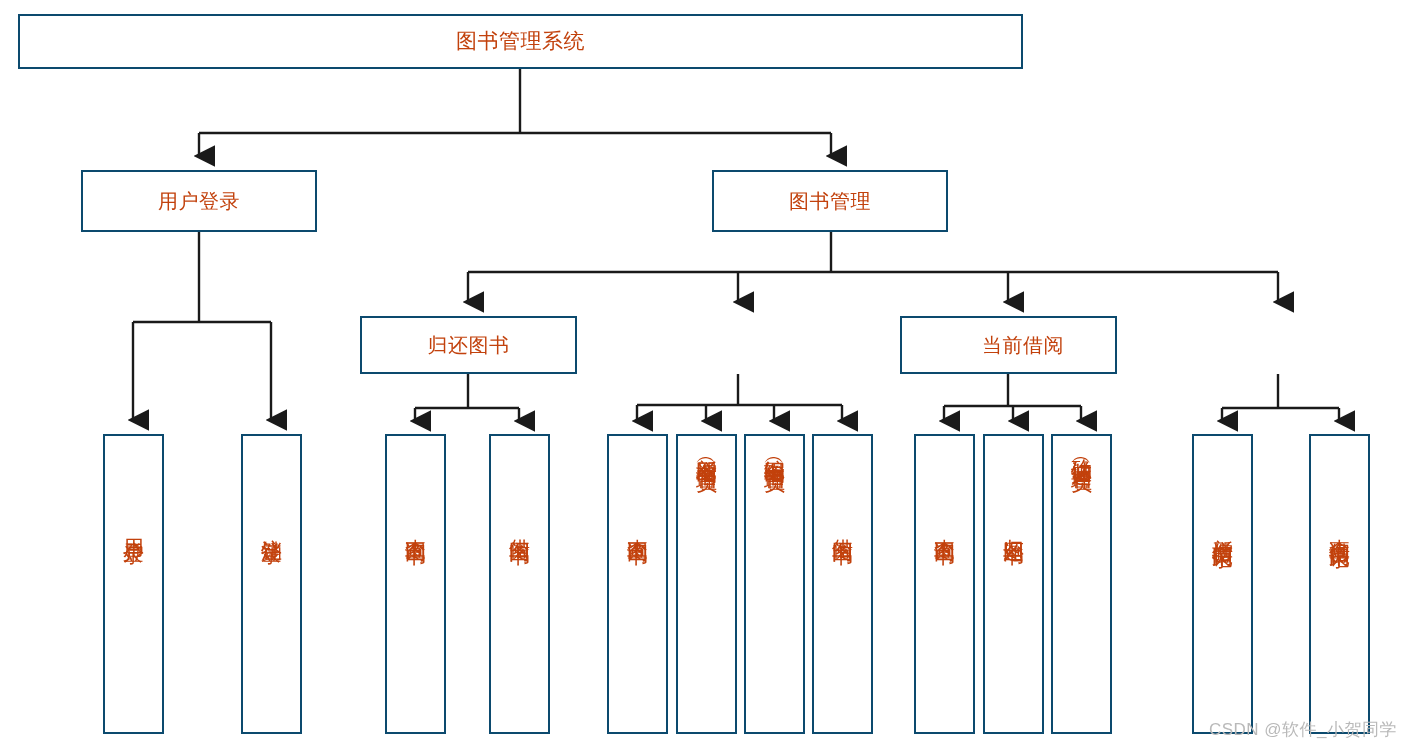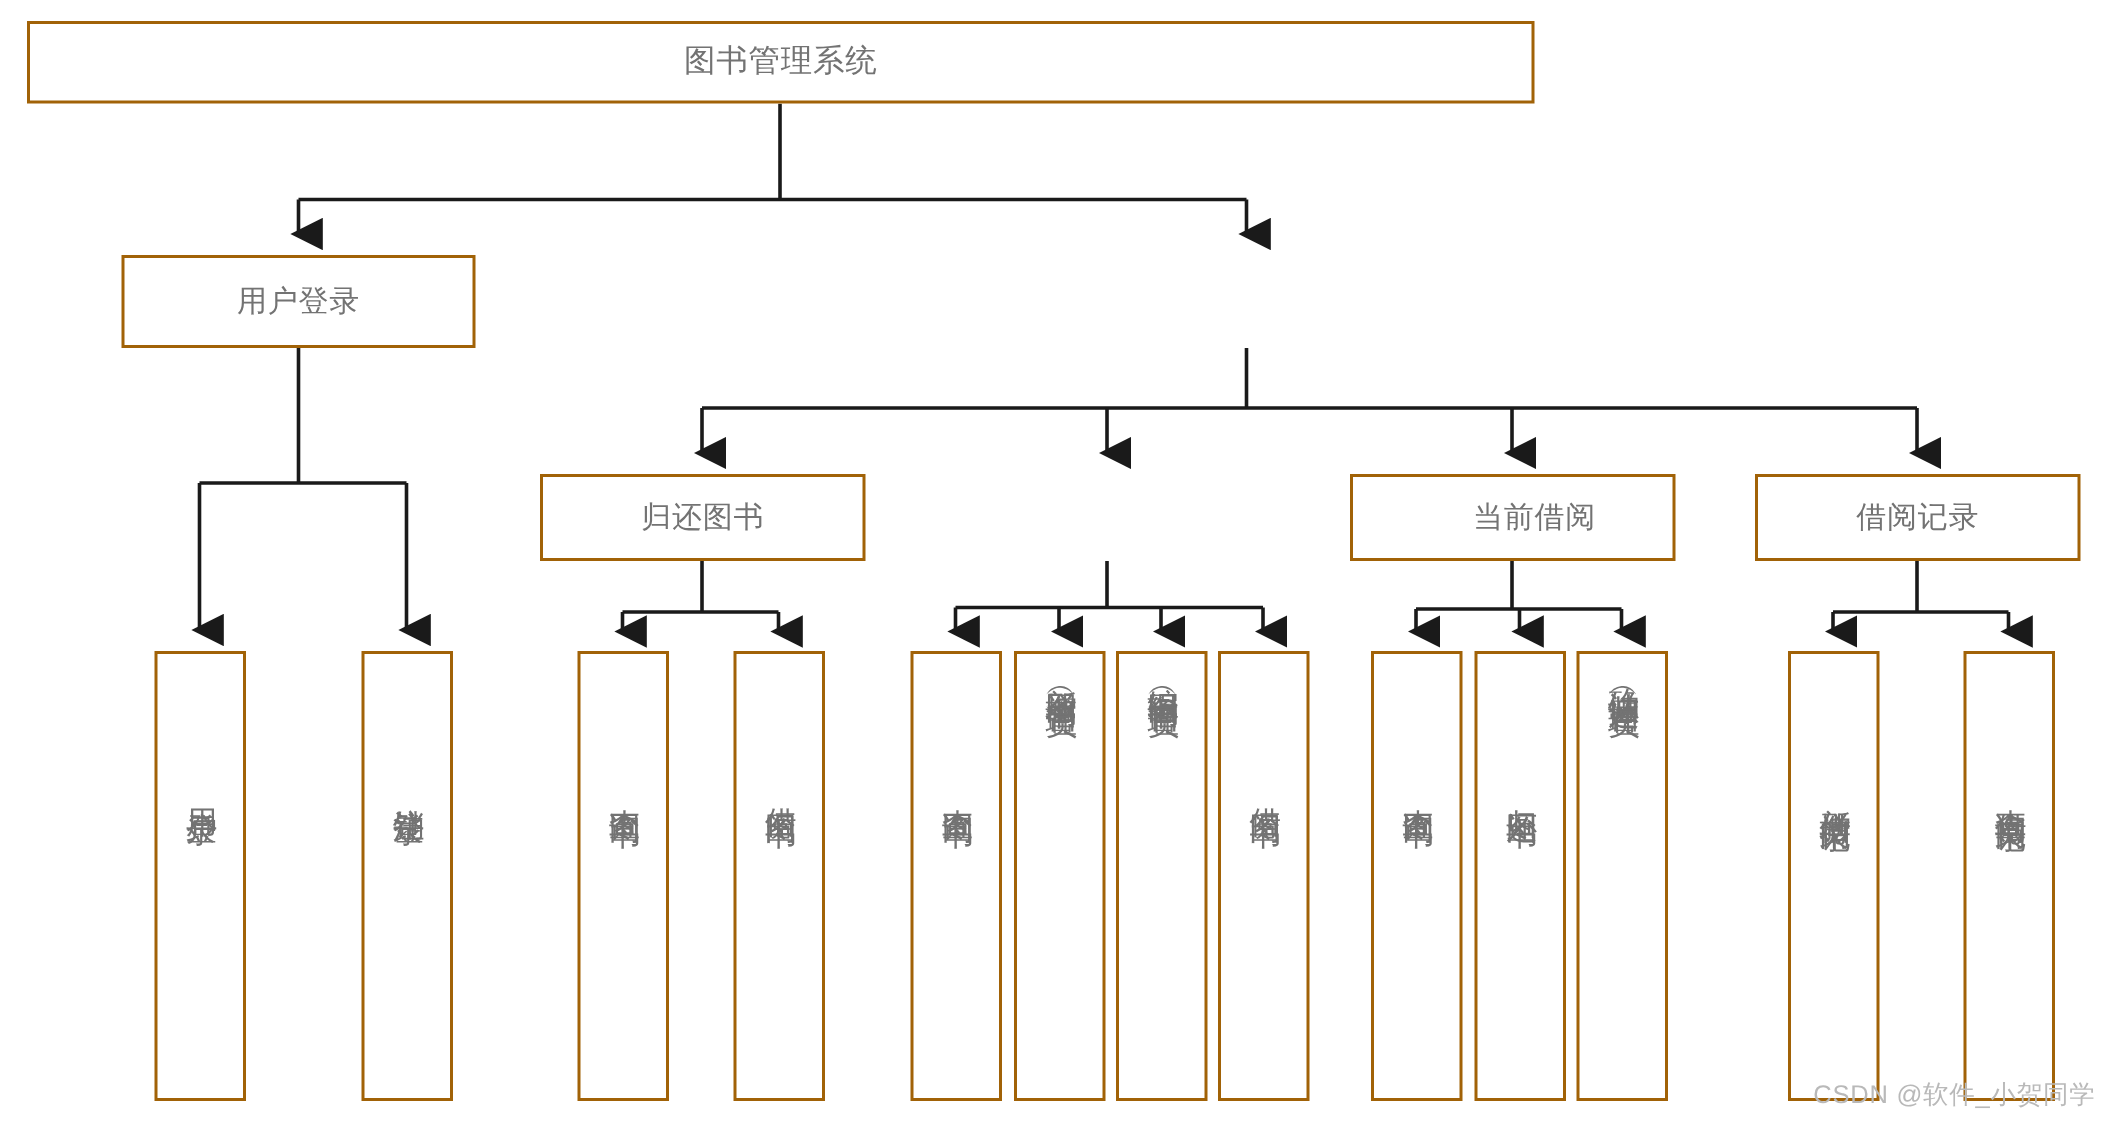--- a/index.html
+++ b/index.html
@@ -21,26 +21,26 @@
     position: absolute;
     left: 0;
     top: 0;
     width: 1405px;
     height: 747px;
     pointer-events: none;
   }
   .node {
     position: absolute;
     box-sizing: border-box;
-    border: 2px solid #a16207;
+    border: 2px solid #0c4a6e;
     background: #ffffff;
     display: flex;
     align-items: center;
     justify-content: center;
-    color: #737373;
+    color: #c2410c;
   }
   .node-label {
     display: block;
     text-align: center;
     line-height: 1.15;
     letter-spacing: 0.5px;
   }
   
   .lvl-root {
     left: 18px;
@@ -141,30 +141,30 @@
     <path d="M 1339 408 L 1339 421" stroke="#1a1a1a" stroke-width="2.4" fill="none" marker-end="url(#arrow)"></path>
   </svg>
 
   <div class="node lvl-root">
     <span class="node-label">图书管理系统</span>
   </div>
 
   <div class="node lvl2" style="left:81px; top:170px; width:236px;">
     <span class="node-label">用户登录</span>
   </div>
+  <div class="node lvl2" style="left:712px; top:170px; width:236px;">
+    <span class="node-label">图书管理</span>
+  </div>
 
   <div class="node lvl3" style="left:360px; top:316px; width:217px;">
     <span class="node-label">归还图书</span>
   </div>
   <div class="node lvl3" style="left:900px; top:316px; width:217px;padding-left:29px;">
     <span class="node-label">当前借阅</span>
   </div>
-  <div class="node lvl3" style="left:1170px; top:316px; width:217px;">
-    <span class="node-label">借阅记录</span>
-  </div>
 
   <div class="node leaf center" style="left:103px; width:61px;">
     <span class="node-label">用户登录</span>
   </div>
   <div class="node leaf center" style="left:241px; width:61px;">
     <span class="node-label">注销登录</span>
   </div>
 
   <div class="node leaf center" style="left:385px; width:61px;">
     <span class="node-label">查询图书</span>

